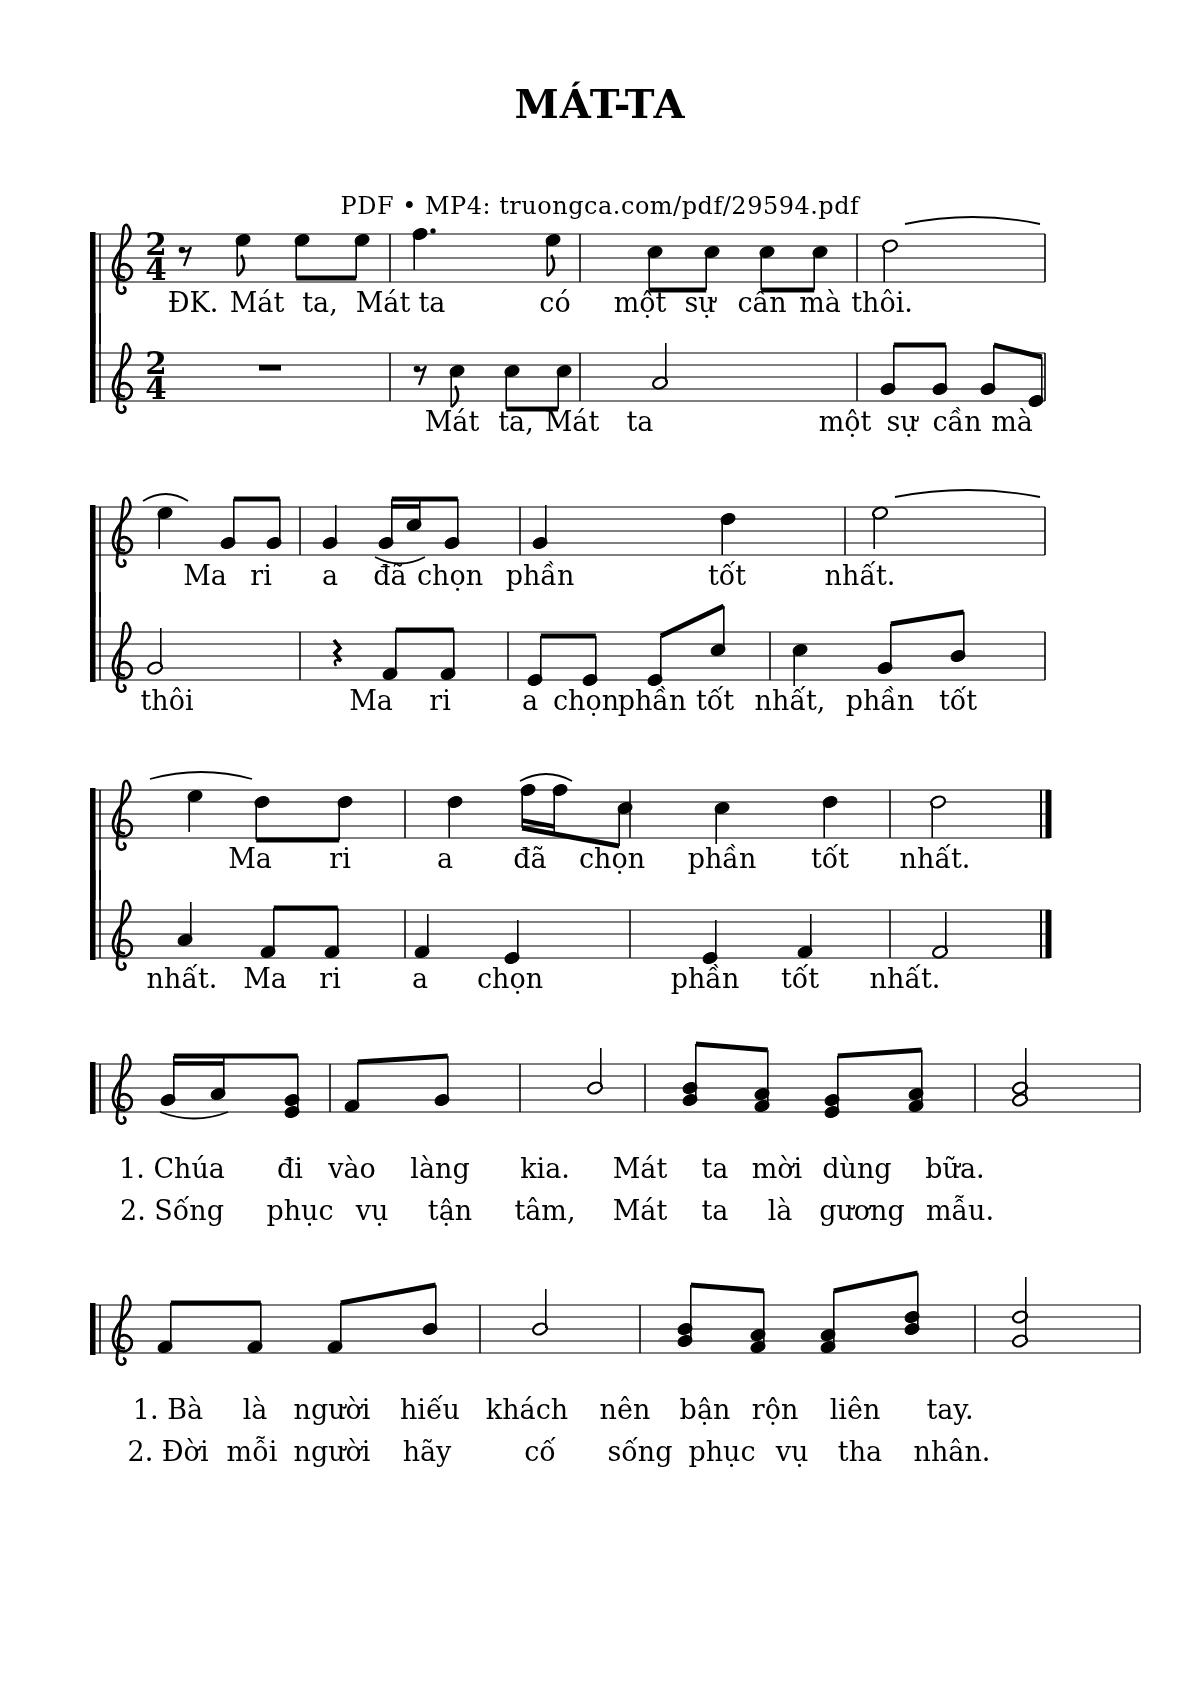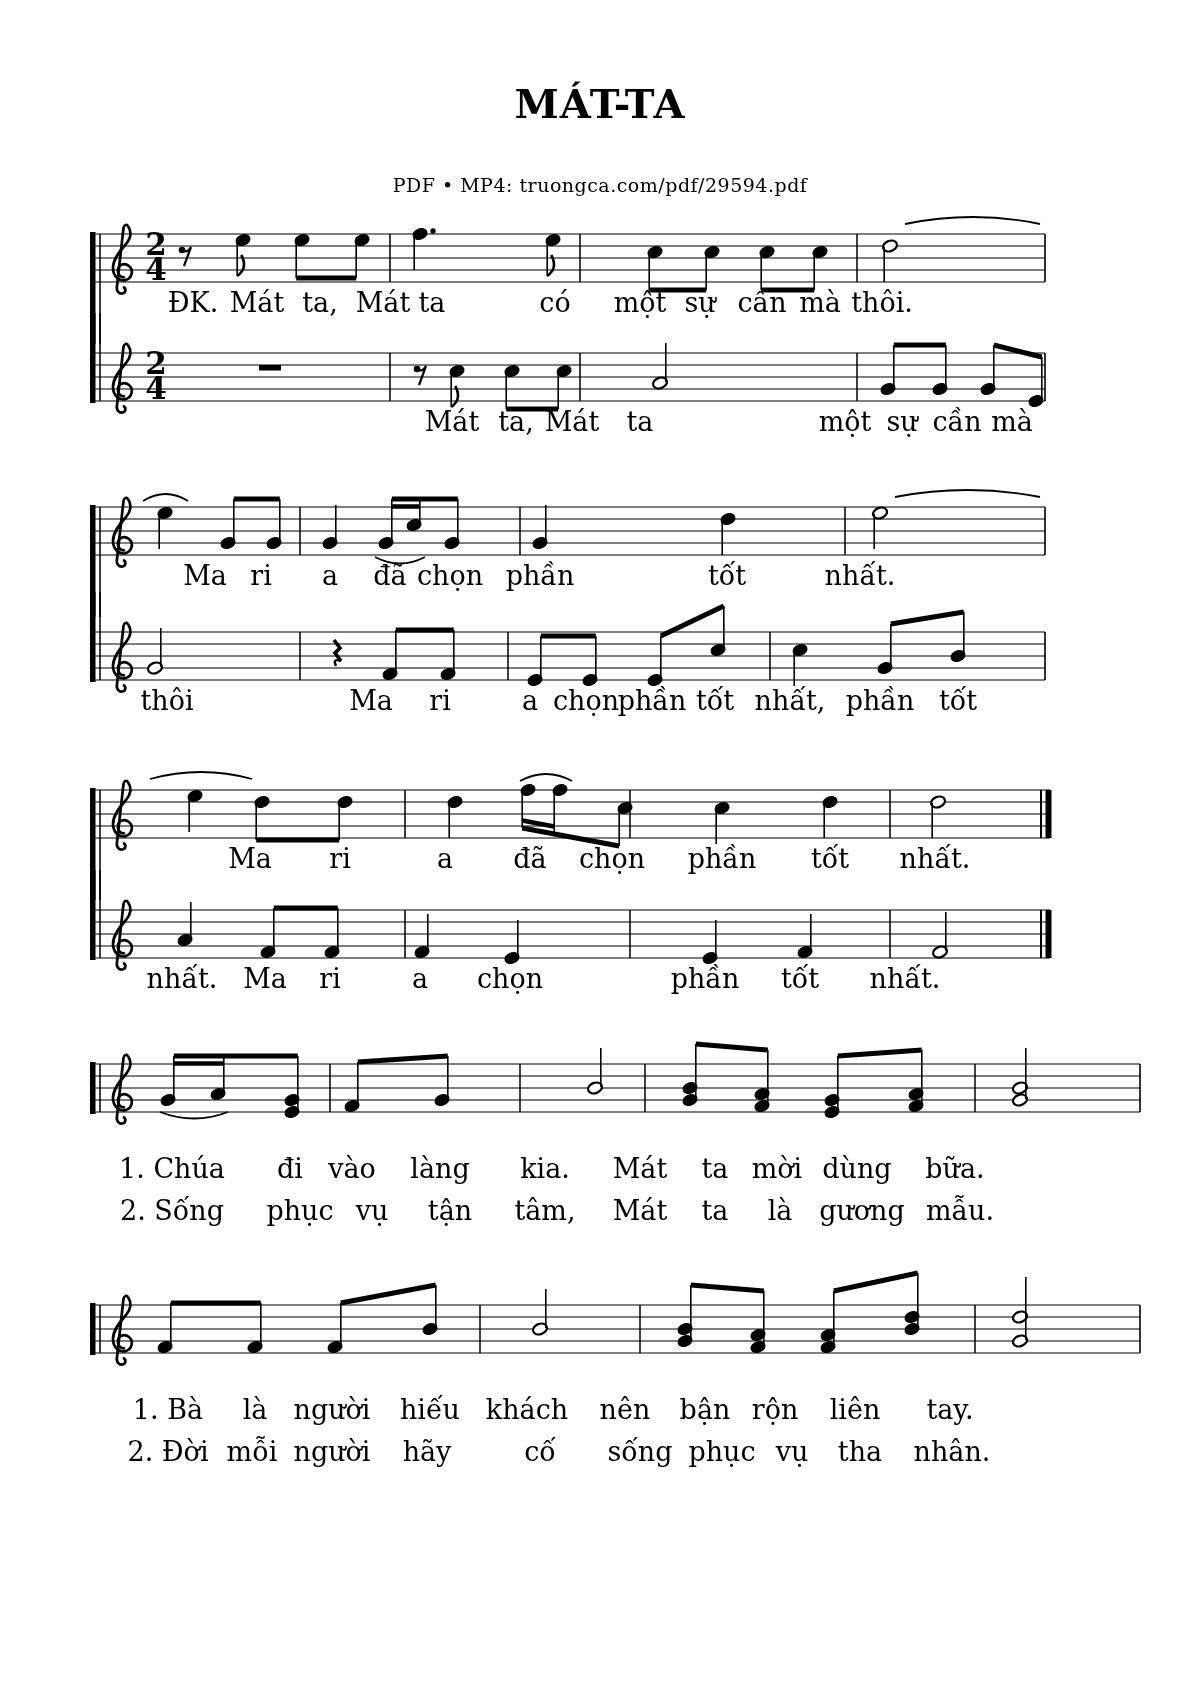--- a/index.html
+++ b/index.html
@@ -4,21 +4,21 @@
 <style>
   html,body{margin:0;padding:0;background:#e8e8e8;}
   .page{
     position:relative;width:1200px;height:1697px;background:#ffffff;
     font-family:"DejaVu Serif","Liberation Serif",serif;color:#000;
     margin:0 auto;overflow:hidden;
   }
   .hdr{position:absolute;left:0;width:100%;text-align:center;}
   .title{top:80px;font-size:40px;font-weight:bold;letter-spacing:1px;}
   .subtitle{top:133px;font-size:27px;}
-  .source{top:174px;font-size:19px;letter-spacing:.5px;}
+  .source{top:192px;font-size:24px;letter-spacing:.5px;}
   .staff{position:absolute;left:90px;}
   .lyric{font-family:"DejaVu Serif","Liberation Serif",serif;font-size:27px;fill:#000;}
   .tsig{font-family:"DejaVu Serif","Liberation Serif",serif;font-size:31px;font-weight:bold;fill:#000;}
 </style>
 </head>
 <body>
 
 <div class="page">
   <div class="hdr title">MÁT-TA</div>
   <div class="hdr source">PDF • MP4: truongca.com/pdf/29594.pdf</div>

